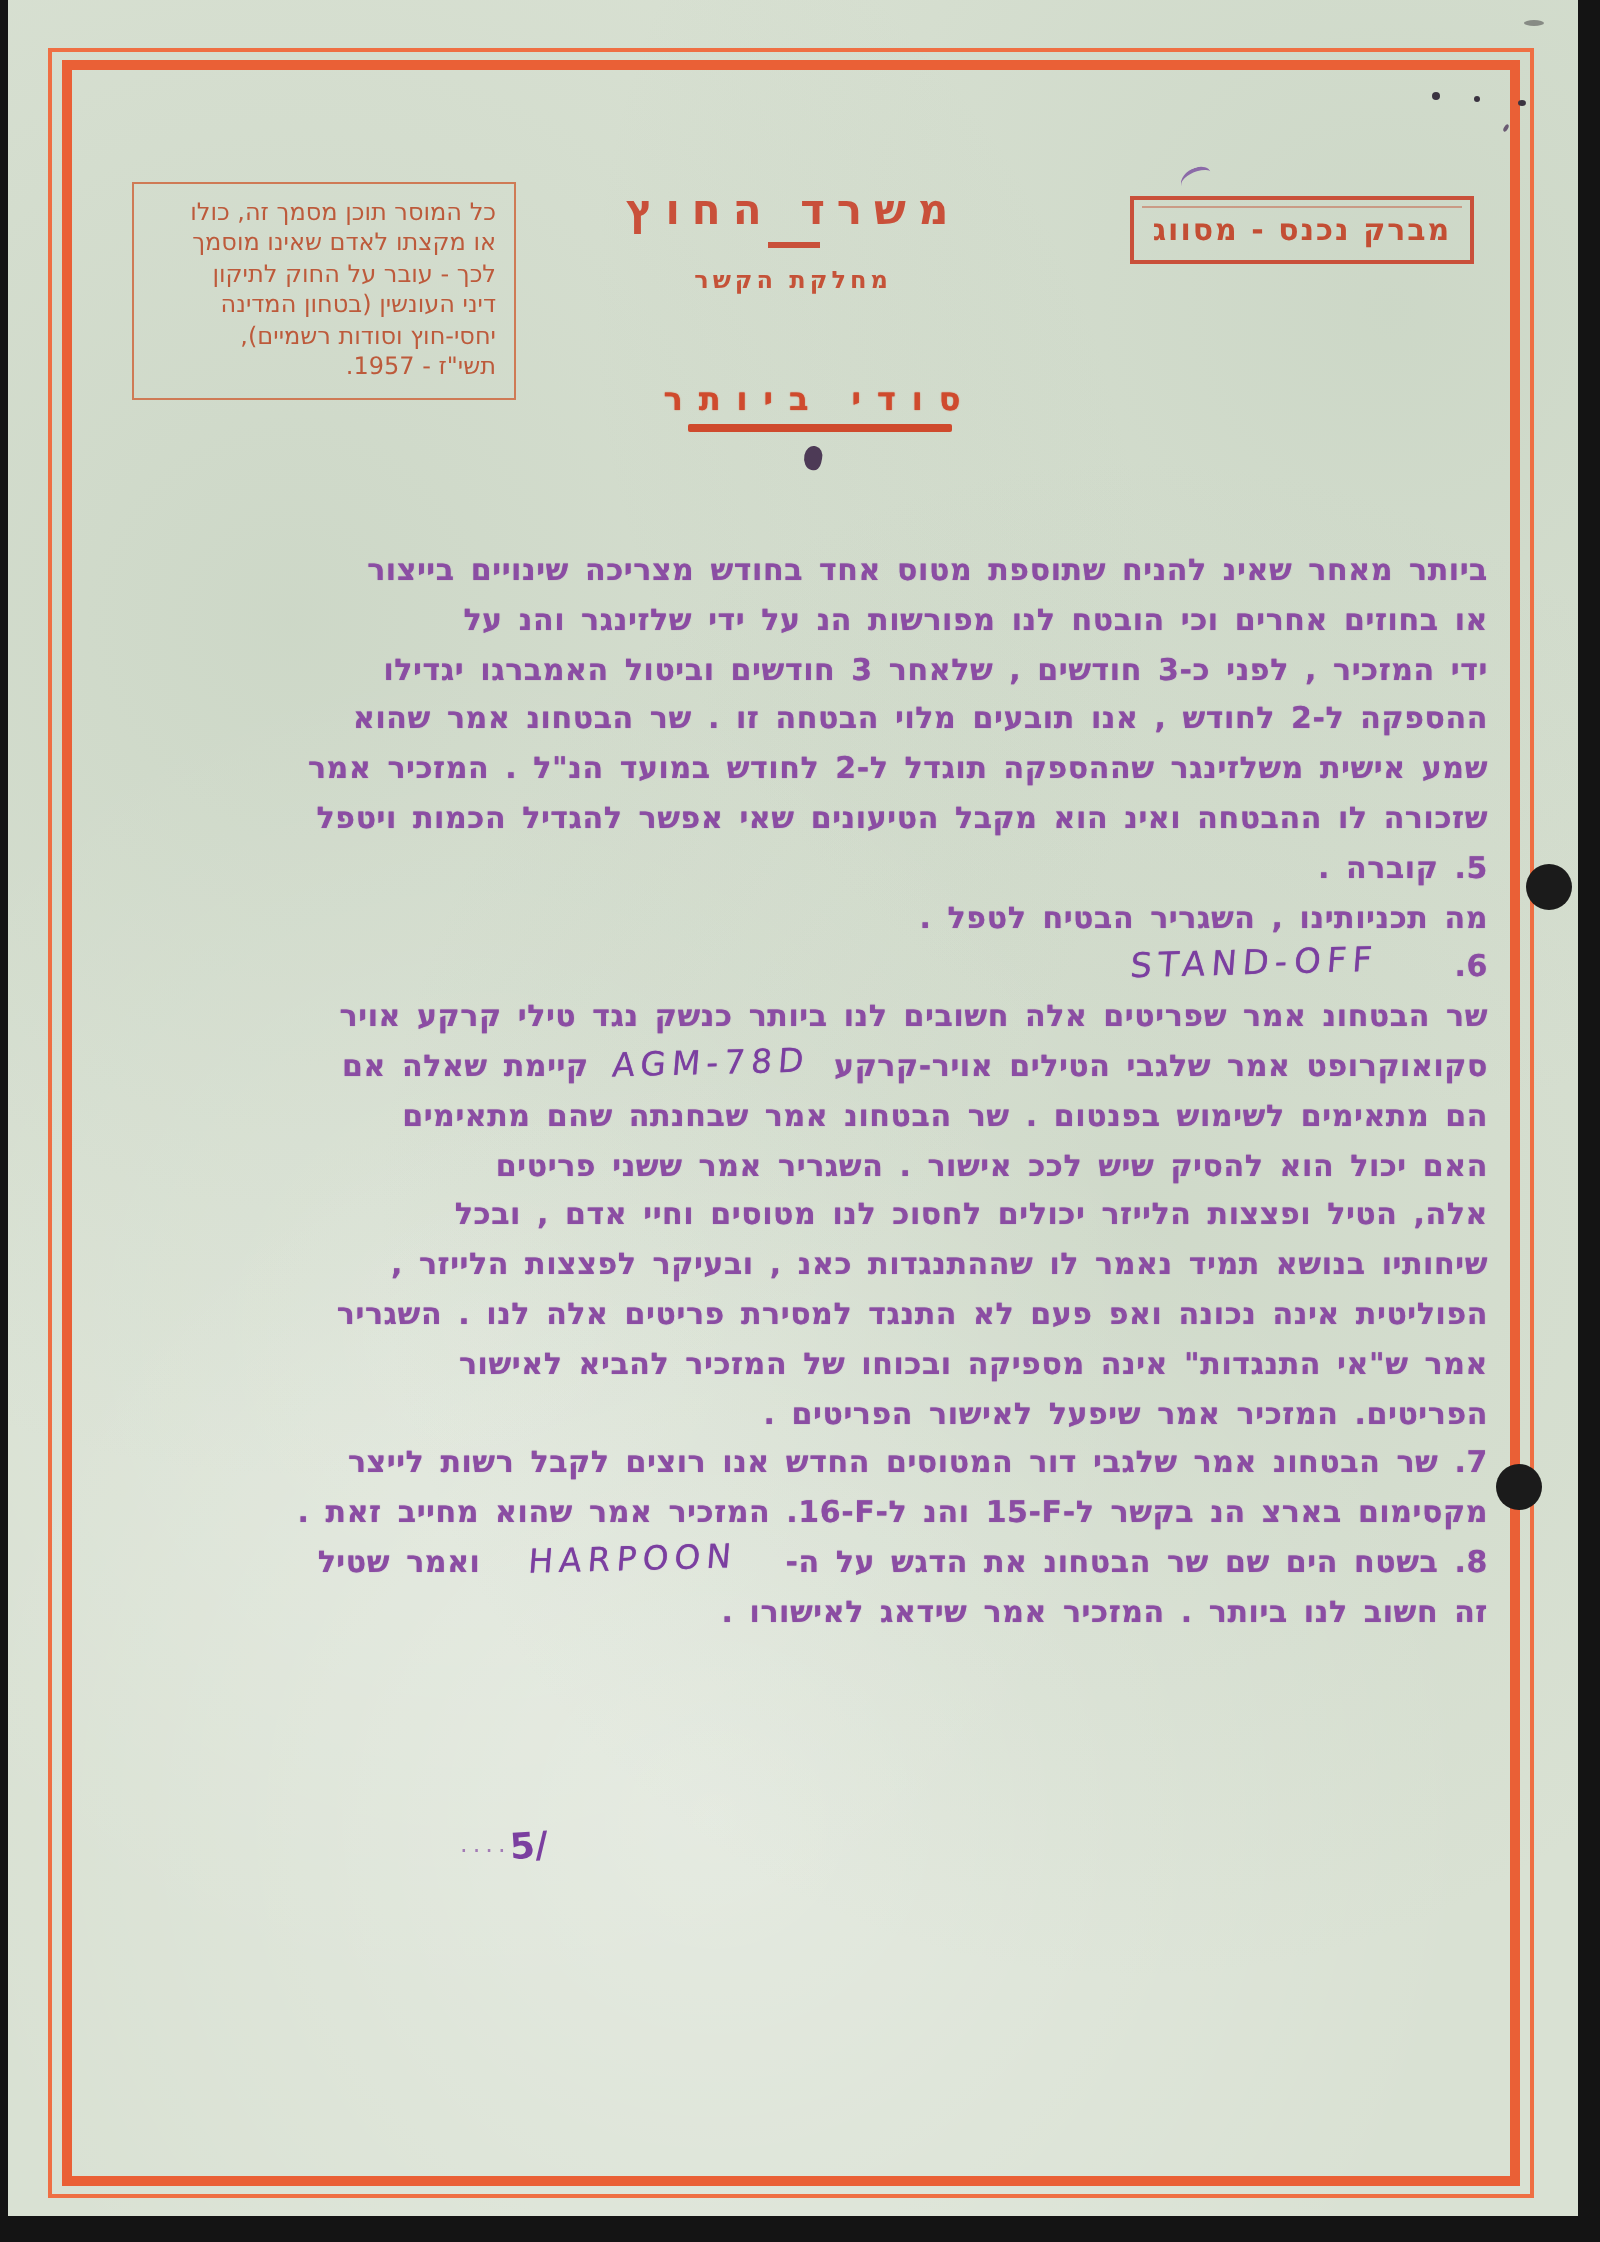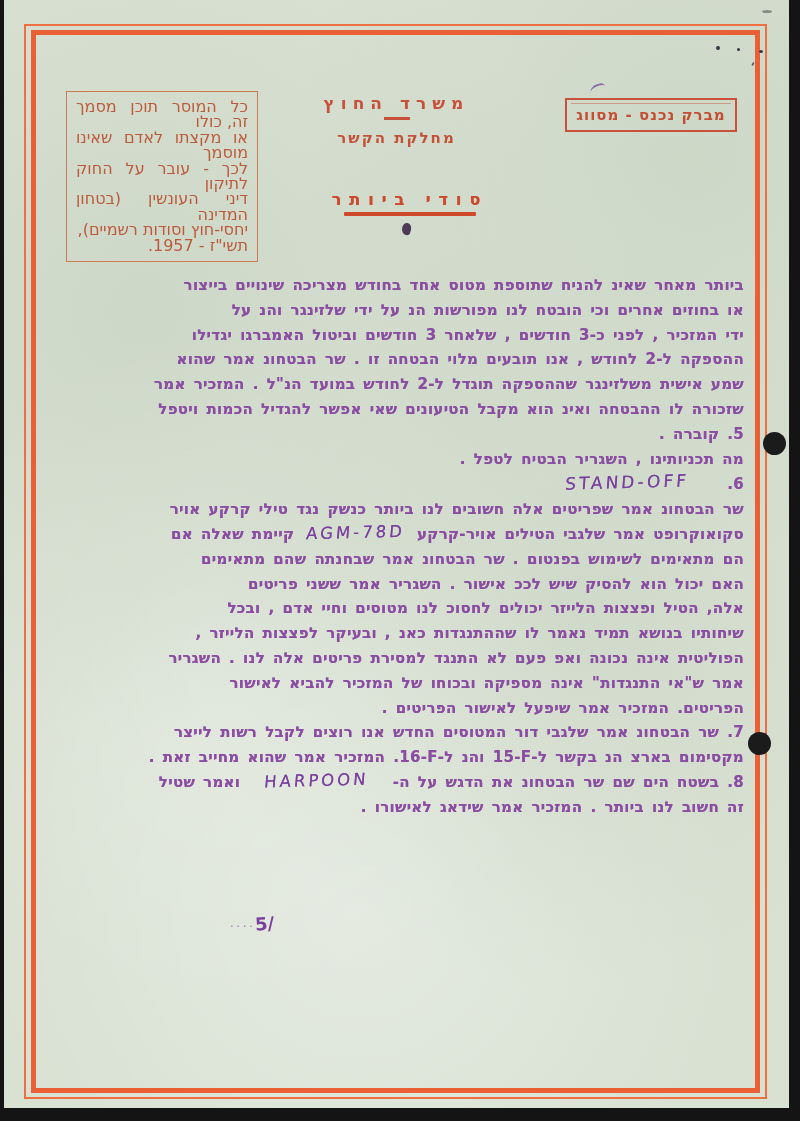--- a/index.html
+++ b/index.html
@@ -24,27 +24,27 @@
   }
   .frame-inner{
     position:absolute;top:30px;left:27px;right:29px;bottom:15px;
     border:5px solid #ea6036;
   }
   .warning-box{
     position:absolute;left:62px;top:91px;width:172px;
     border:1.5px solid #cf7a55;
     padding:7px 9px 8px 9px;
     direction:rtl;text-align:justify;text-align-last:right;
-    font-size:16px;line-height:15.4px;
+    font-size:12px;line-height:15.4px;
     color:#bd5a3b;
   }
   .ministry{position:absolute;left:295px;top:93px;width:195px;text-align:center;color:#c9503a;}
-  .ministry-name{font-size:17px;font-weight:bold;letter-spacing:6px;direction:rtl;}
+  .ministry-name{font-size:21px;font-weight:bold;letter-spacing:6px;direction:rtl;}
   .ministry-dash{width:26px;height:3px;background:#c9503a;margin:4px auto 9px auto;}
-  .department{font-size:15px;font-weight:bold;letter-spacing:2px;direction:rtl;color:#c55238;}
+  .department{font-size:12px;font-weight:bold;letter-spacing:2px;direction:rtl;color:#c55238;}
   .stamp{
     position:absolute;left:561px;top:98px;width:168px;height:30px;
     border:2px solid #c9503a;
     display:flex;align-items:center;justify-content:center;
     direction:rtl;font-size:15px;font-weight:bold;letter-spacing:1px;color:#c34e34;
   }
   .stamp::before{content:"";position:absolute;left:4px;right:4px;top:3px;height:1px;background:rgba(195,78,52,.45);}
   .title-wrap{position:absolute;left:300px;top:190px;width:212px;text-align:center;}
   .title-text{
     direction:rtl;font-size:16px;font-weight:bold;letter-spacing:8px;

